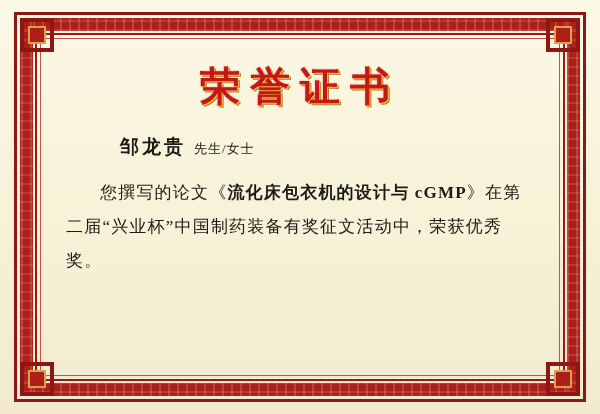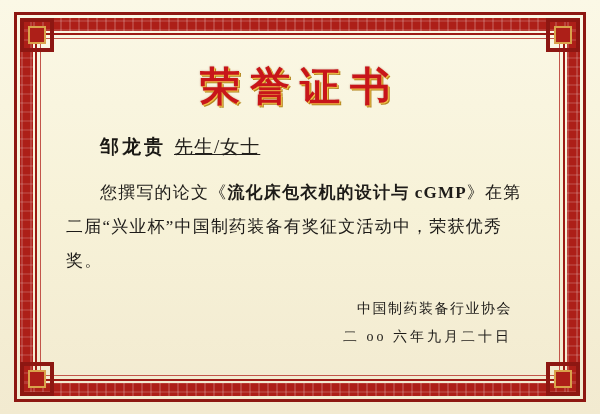--- a/index.html
+++ b/index.html
@@ -141,26 +141,26 @@
     font-size: 15px;
     letter-spacing: 1px;
     padding-left: 34px;
   }
   .recipient-name {
     font-size: 19px;
     font-weight: bold;
     letter-spacing: 3px;
     color: #1a1814;
     margin-right: 8px;
+    margin-left: 20px;
   }
   .recipient-suffix {
-    font-size: 19px;
+    font-size: 13px;
     letter-spacing: 1px;
     color: #24211d;
-    text-decoration: underline;
   }
 
   .para {
     margin-top: 16px;
     font-size: 17px;
     line-height: 2.0;
     letter-spacing: 1.2px;
     text-indent: 2em;
     color: #1d1b18;
   }
@@ -210,20 +210,16 @@
     <div class="body-block">
 
       <div class="recipient-line">
         <span class="recipient-name">邹龙贵</span><span class="recipient-suffix">先生/女士</span>
       </div>
 
       <div class="para">
         <span>您撰写的论文《</span><span class="em">流化床包衣机的设计与 cGMP</span><span>》在第二届</span><span>“兴业杯”中国制药装备有奖征文活动中，荣获优秀奖。</span>
       </div>
 
-      <div class="signature">
-        <div class="sig-org">中国制药装备行业协会</div>
-        <div class="sig-date">二 oo 六年九月二十日</div>
-      </div>
 
     </div>
   </div>
 </div>
 
 </body></html>

